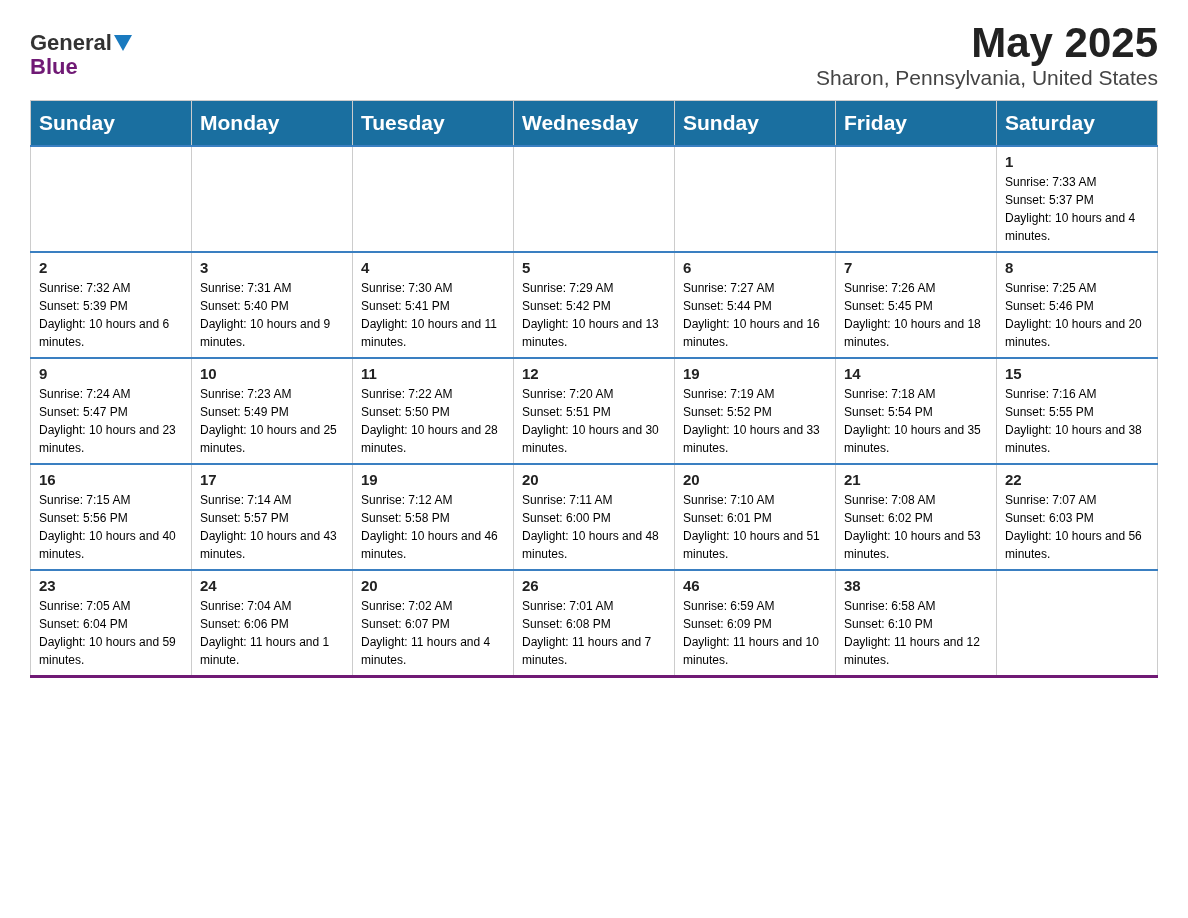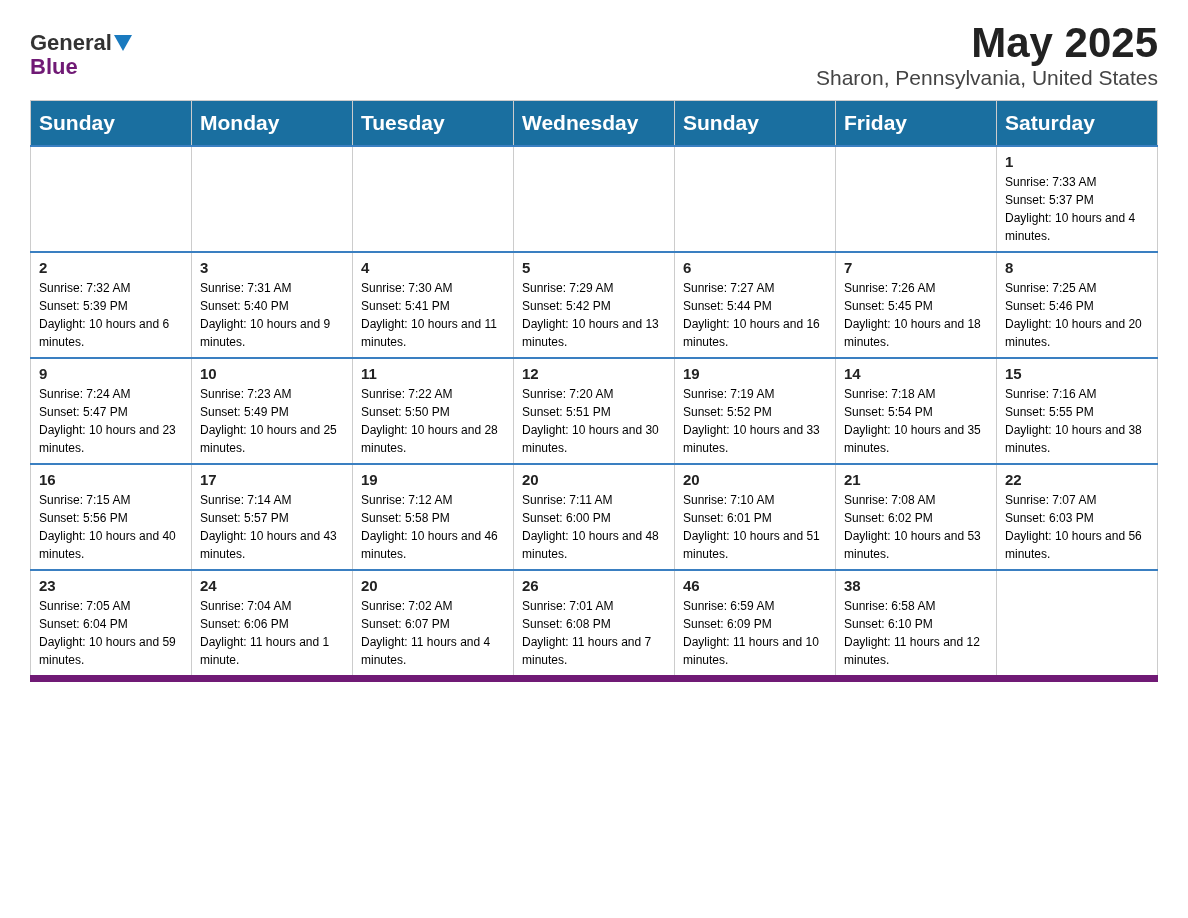--- a/index.html
+++ b/index.html
@@ -85,21 +85,21 @@
     }
     .day-info {
       font-size: 12px;
       color: #000000;
       line-height: 1.5;
     }
     .empty-cell {
       background: #f9f9f9;
     }
     .last-row td {
-      border-bottom: 7px solid #701a75;
+      border-bottom: 3px solid #701a75;
     }
   </style>
 </head>
 <body>
 
 <div class="header">
   <div class="logo">
     <div class="logo-row">
       <span class="logo-text-general">General</span>
       <svg width="18" height="16" viewBox="0 0 18 16" style="margin-left:2px;margin-top:0;">

